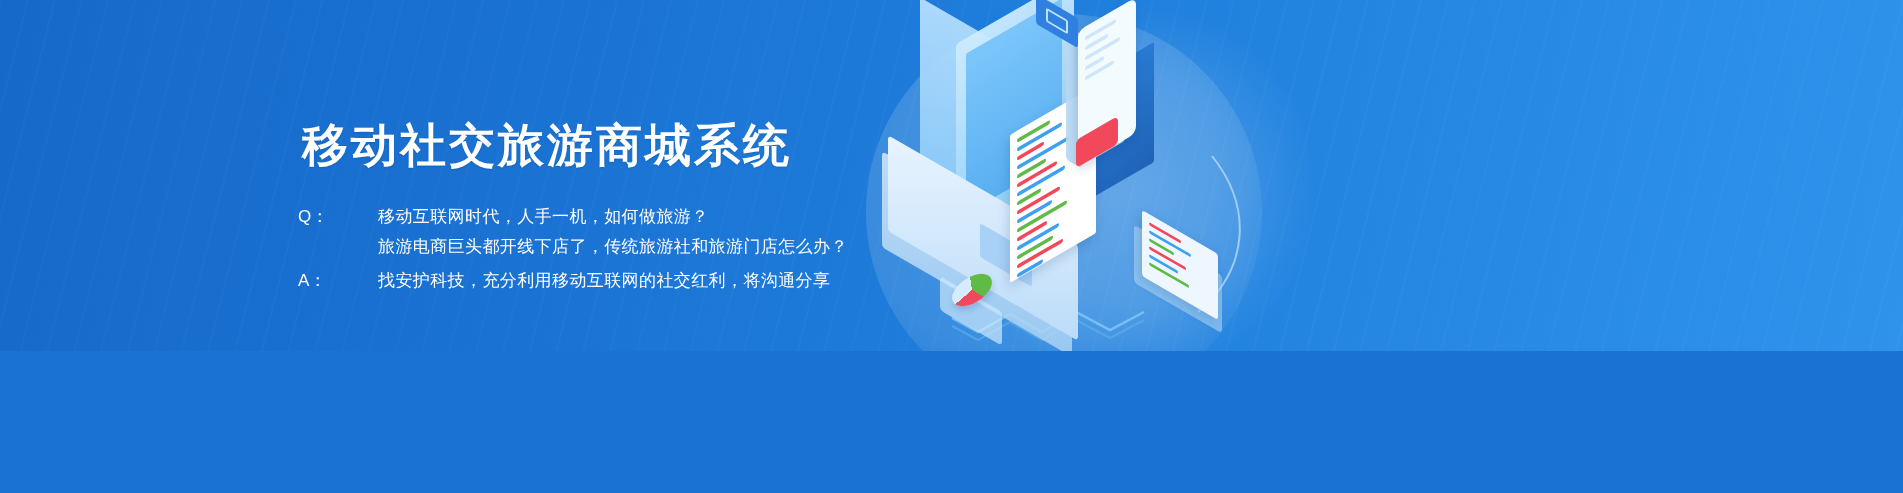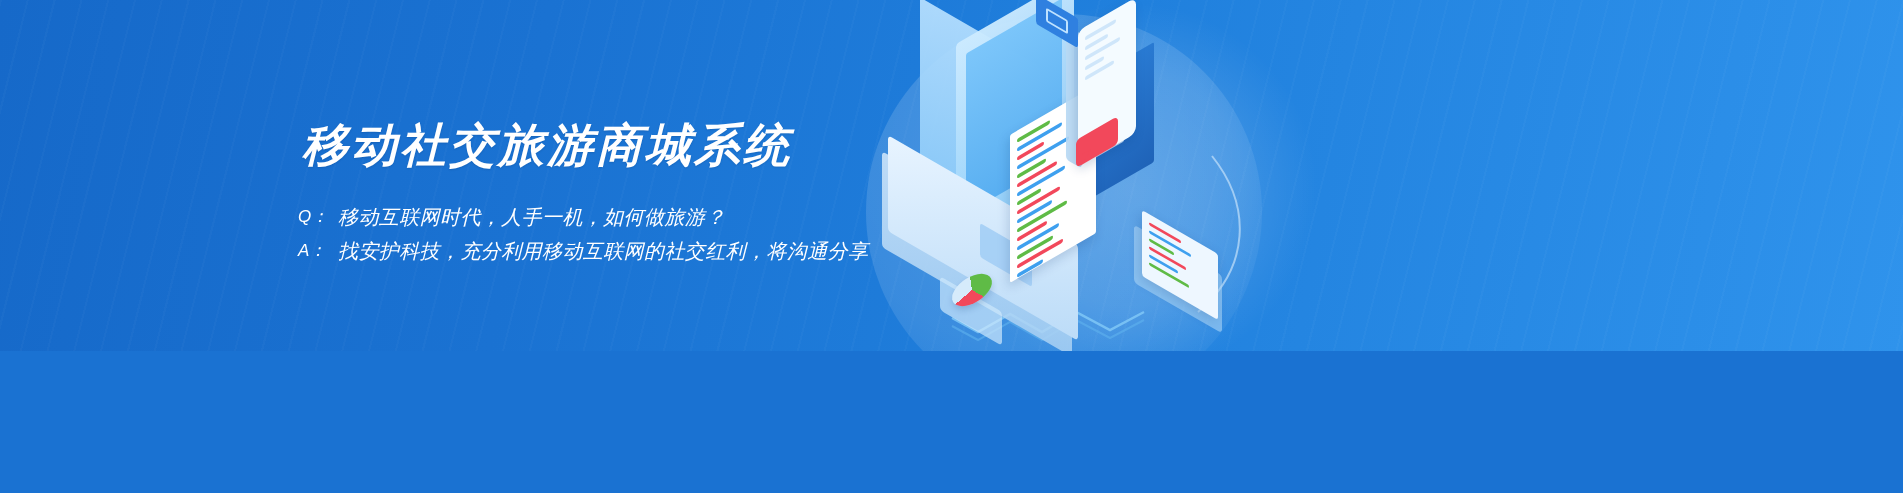--- a/index.html
+++ b/index.html
@@ -6,21 +6,20 @@
   body{
     width:1903px;height:493px;overflow:hidden;
     font-family:"Liberation Sans","DejaVu Sans",sans-serif;
     background:#1a72d2;
   }
   #banner{
     position:relative;width:1903px;height:351px;overflow:hidden;
     background:
       radial-gradient(circle 260px at 1130px 190px, rgba(255,255,255,0.17) 0%, rgba(255,255,255,0.10) 45%, rgba(255,255,255,0.0) 72%),
       linear-gradient(100deg,#1669c9 0%,#1a72d2 28%,#2080dd 58%,#2f93ec 100%);
-    font-style: italic;
   }
   
   .sheen{position:absolute;inset:0;pointer-events:none;
     background:repeating-linear-gradient(104deg, rgba(255,255,255,0.022) 0px, rgba(255,255,255,0.022) 2px, rgba(255,255,255,0) 2px, rgba(255,255,255,0) 26px);}
   .glow-circle{
     position:absolute;left:866px;top:14px;width:396px;height:396px;border-radius:50%;
     background:radial-gradient(circle at 40% 36%, rgba(255,255,255,0.20) 0%, rgba(255,255,255,0.12) 55%, rgba(255,255,255,0.03) 80%, rgba(255,255,255,0) 100%);
   }
 
   
@@ -30,22 +29,23 @@
     color:#ffffff;white-space:nowrap;margin:0 0 34px 4px;
     text-shadow:0 1px 2px rgba(0,40,90,0.18);
   }
   .qa-row{display:flex;align-items:flex-start;margin-bottom:4px;}
   .qa-label{
     width:40px;flex:0 0 40px;font-size:17px;line-height:30px;color:#ffffff;
     font-family:"Liberation Sans","DejaVu Sans",sans-serif;
   }
   .qa-lines{flex:1;}
   .qa-line{
-    font-size:20px;line-height:30px;color:#ffffff;white-space:nowrap;
+    font-size:17px;line-height:30px;color:#ffffff;white-space:nowrap;
     letter-spacing:0.4px;
+    margin-left:40px;
   }
 
   
   #art{position:absolute;left:860px;top:0;width:420px;height:400px;}
   .lay{position:absolute;}
 
   
   .screen-back{
     left:60px;top:32px;width:120px;height:180px;
     background:linear-gradient(160deg,rgba(185,225,255,0.92),rgba(140,205,250,0.85));
@@ -157,20 +157,21 @@
   <div class="sheen"></div>
   <div class="glow-circle"></div>
 
   <div id="textblock">
     <h1 id="title">移动社交旅游商城系统</h1>
 
     <div class="qa-row">
       <div class="qa-label">Q：</div>
       <div class="qa-lines">
         <div class="qa-line">移动互联网时代，人手一机，如何做旅游？</div>
+        <div class="qa-line">旅游电商巨头都开线下店了，传统旅游社和旅游门店怎么办？</div>
       </div>
     </div>
 
     <div class="qa-row">
       <div class="qa-label">A：</div>
       <div class="qa-lines">
         <div class="qa-line">找安护科技，充分利用移动互联网的社交红利，将沟通分享</div>
       </div>
     </div>
   </div>

